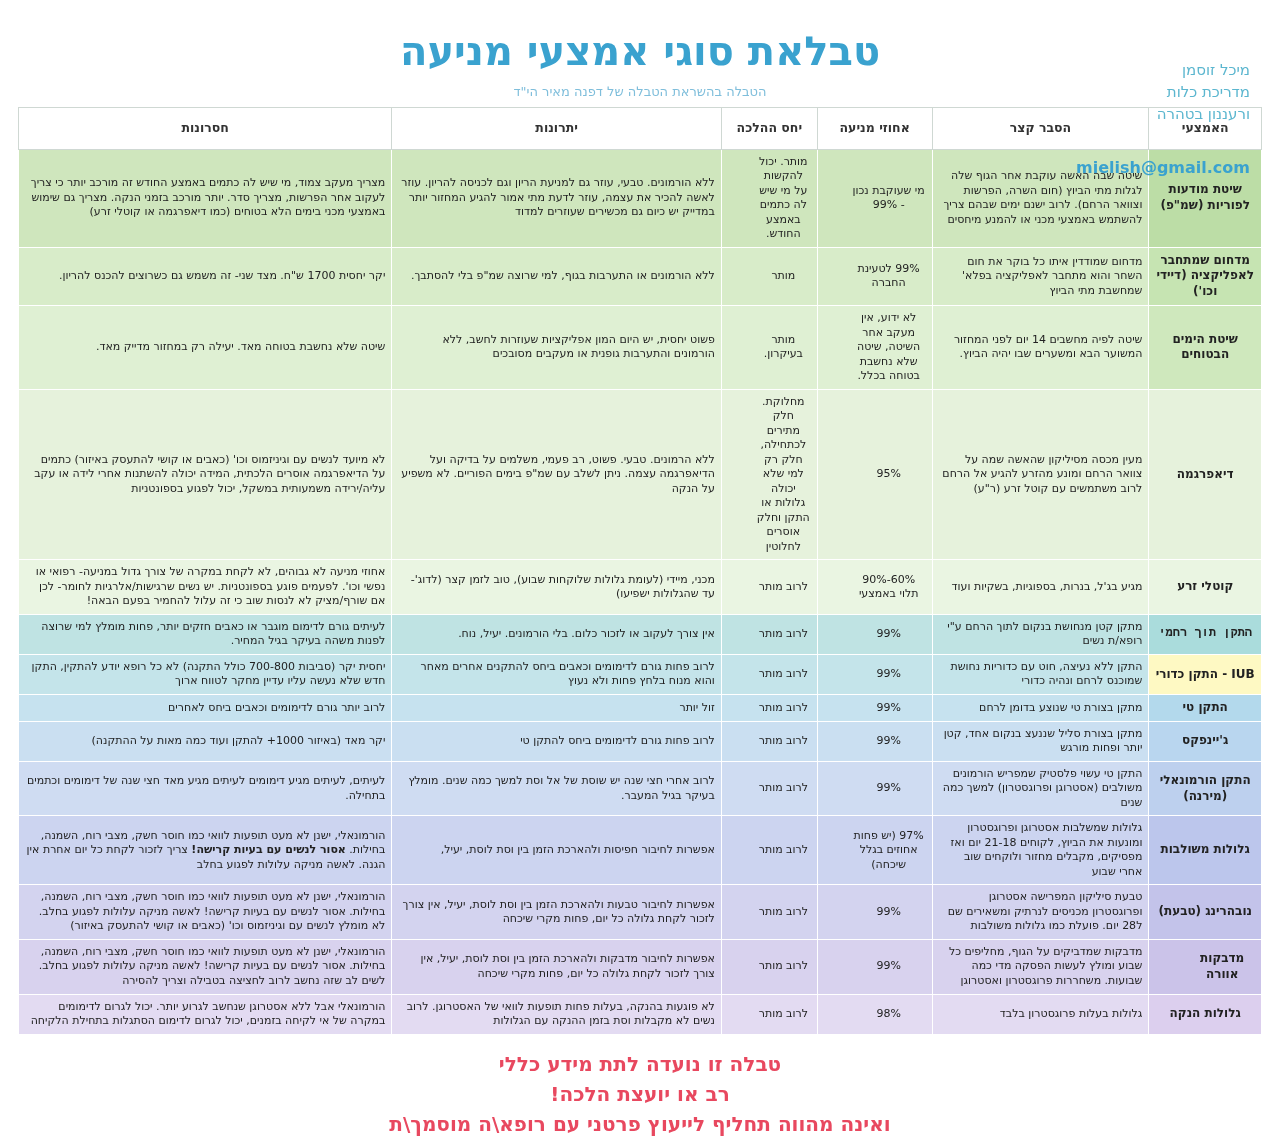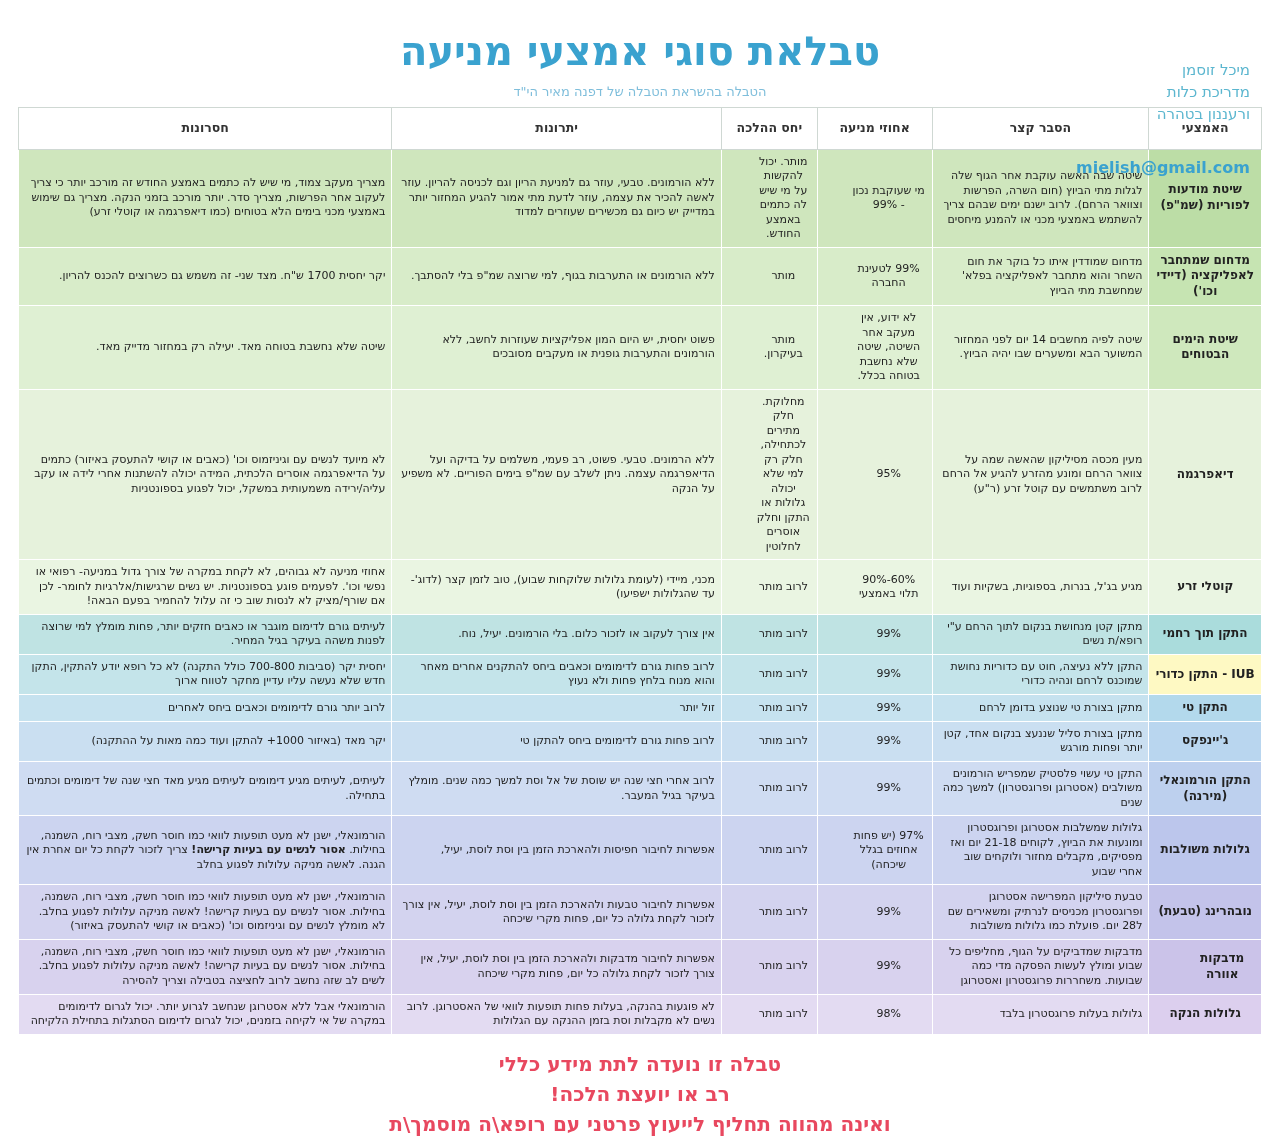--- a/index.html
+++ b/index.html
@@ -93,21 +93,21 @@
   .g2 td{background:#d8ecc9;}
   .g2 td.name{background:#c6e4b2;}
   .g3 td{background:#dff0d3;}
   .g3 td.name{background:#d0ead f;}
   .g3 td.name{background:#cfe8bd;}
   .g4 td{background:#e6f2dc;}
   .g4 td.name{background:#e6f2dc;}
   .g5 td{background:#eaf5e2;}
   .g5 td.name{background:#eaf5e2;}
   .b1 td{background:#bfe3e3;}
-  .b1 td.name{background:#aadcdc;}
+  .b1 td.name{background:#aadcdc;font-family:Liberation Mono, monospace;}
   .b2 td{background:#c4e4ea;}
   .b2 td.name{background:#fef9c3;}
   .b3 td{background:#c6e2ef;}
   .b3 td.name{background:#b3d9ec;}
   .b4 td{background:#cadff1;}
   .b4 td.name{background:#b9d6ef;}
   .b5 td{background:#cfdcf2;}
   .b5 td.name{background:#bdd0ee;}
   .p1 td{background:#ccd4f0;}
   .p1 td.name{background:#bcc6ec;}

